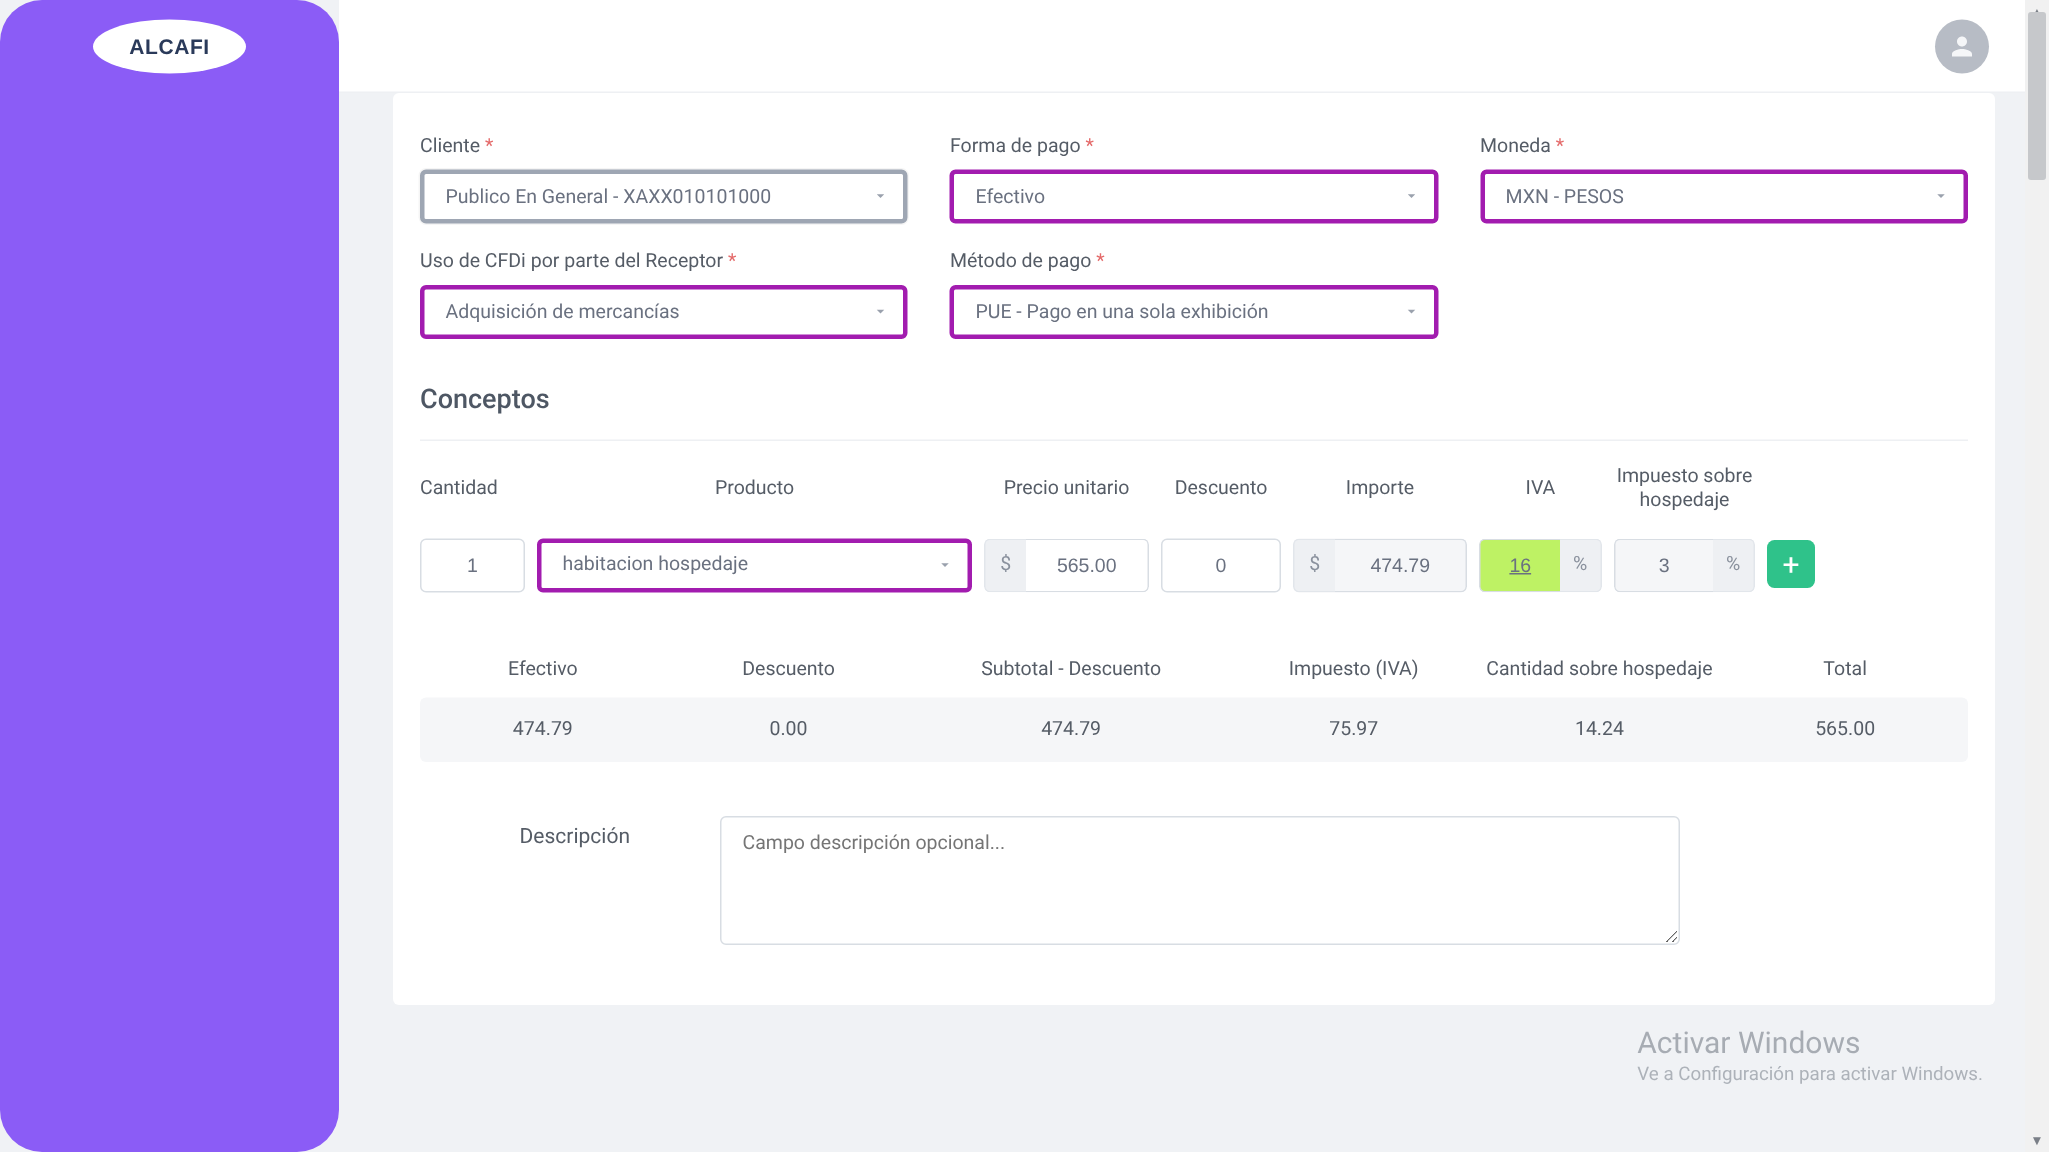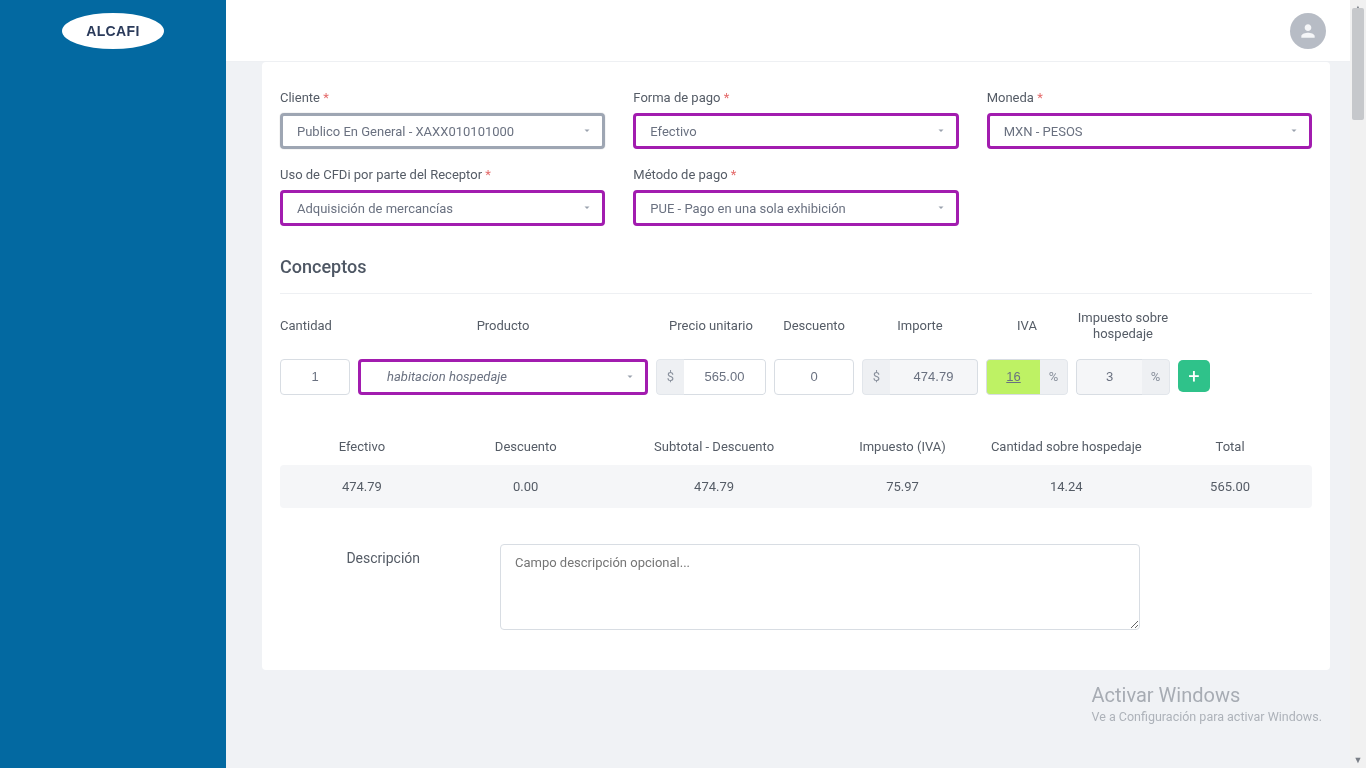--- a/index.html
+++ b/index.html
@@ -1,20 +1,20 @@
 <!DOCTYPE html>
 <html><head>
 <meta charset="utf-8">
 <style>
 * { box-sizing: border-box; margin: 0; padding: 0; }
 body { font-family: -apple-system, BlinkMacSystemFont, "Segoe UI", Roboto, Helvetica, Arial, sans-serif; background: #f0f2f5; color: #495057; overflow: hidden; }
 .viewport { width: 1366px; height: 768px; position: relative; background: #f0f2f5; }
 
 
-.sidebar { position: absolute; left: 0; top: 0; width: 226px; height: 768px; background: #0369a1; color: #c9d1e3; }
+.sidebar { position: absolute; left: 0; top: 0; width: 226px; height: 768px; background: #8b5cf6; color: #c9d1e3; border-radius: 28px; }
 .logo-wrap { height: 62px; display: flex; align-items: center; justify-content: center; }
 .logo { background: #fff; width: 102px; height: 36px; border-radius: 50%/50%; display: flex; align-items: center; justify-content: center; font-family: "Arial Black", sans-serif; font-size: 14px; color: #2a3a5a; letter-spacing: 0.4px; position: relative; overflow: hidden; }
 .logo span { font-weight: 900; }
 .logo::before, .logo::after { content: ""; position: absolute; }
 .sidebar-menu { list-style: none; padding-top: 28px; }
 .sidebar-item { display: flex; align-items: center; height: 40px; padding-left: 22px; color: #dbe2ef; font-size: 14px; cursor: pointer; }
 .sidebar-item .micon { width: 22px; height: 18px; margin-right: 14px; display: inline-flex; align-items: center; justify-content: center; }
 .sidebar-item svg { fill: #cfd6e6; }
 
 
@@ -56,21 +56,21 @@
 
 .totals { margin-top: 10px; }
 .totals-head, .totals-row { display: grid; grid-template-columns: 1fr 1fr 1.3fr 1fr 1fr 1fr; text-align: center; }
 .totals-head { padding: 14px 0 10px; font-size: 13px; color: #555c66; }
 .totals-head span { line-height: 1.25; }
 .totals-row { background: #f5f6f8; padding: 14px 0; font-size: 13px; color: #555c66; border-radius: 4px; }
 
 
 .desc-row { display: flex; margin-top: 36px; gap: 60px; }
 .desc-label { width: 140px; text-align: right; padding-top: 6px; font-size: 14px; color: #555c66; }
-.desc-ta { flex: 1; max-width: 640px; height: 86px; border: 1px solid #d8dde3; border-radius: 4px; padding: 10px 14px; font-size: 13px; color: #9aa1ad; resize: both; font-family: inherit; margin-left: 20px; }
+.desc-ta { flex: 1; max-width: 640px; height: 86px; border: 1px solid #d8dde3; border-radius: 4px; padding: 10px 14px; font-size: 13px; color: #9aa1ad; resize: both; font-family: inherit; }
 
 
 .watermark { position: absolute; right: 44px; bottom: 44px; color: #8e949d; text-align: left; pointer-events: none; }
 .watermark .t1 { font-size: 20px; color: #8f959e; opacity: 0.75; }
 .watermark .t2 { font-size: 12.5px; color: #9da3ab; opacity: 0.8; margin-top: 2px; }
 
 
 .scroll-gutter { position: absolute; right: 0; top: 0; bottom: 0; width: 16px; background: #f1f1f1; }
 .scroll-gutter .thumb { position: absolute; left: 2px; right: 2px; top: 8px; height: 112px; background: #c6c8cb; border-radius: 2px; }
 .scroll-gutter .up, .scroll-gutter .down { position: absolute; left: 0; right: 0; height: 16px; display: flex; align-items: center; justify-content: center; color: #7a7f87; font-size: 9px; }
@@ -162,21 +162,21 @@
         <div class="th">Precio unitario</div>
         <div class="th">Descuento</div>
         <div class="th">Importe</div>
         <div class="th">IVA</div>
         <div class="th">Impuesto sobre hospedaje</div>
         <div></div>
       </div>
       <div class="tbl-row">
         <input class="cell-input" value="1" style="">
         <div class="select">
-          <div class="select-input" style="padding-left:26px;font-style:italic;">habitacion hospedaje</div>
+          <div class="select-input" style="padding-left:14px;">habitacion hospedaje</div>
           <span class="caret"><svg width="12" height="12" viewBox="0 0 24 24" fill="#9aa1ad">
                   <path d="M7 10l5 5 5-5z"></path>
                 </svg></span>
         </div>
         <div class="prefix-wrap onlyprefix">
           <span class="prefix">$</span>
           <input value="565.00" style="">
         </div>
         <input class="cell-input" value="0" style="">
         <div class="prefix-wrap onlyprefix" style="background:#f5f6f8;">

